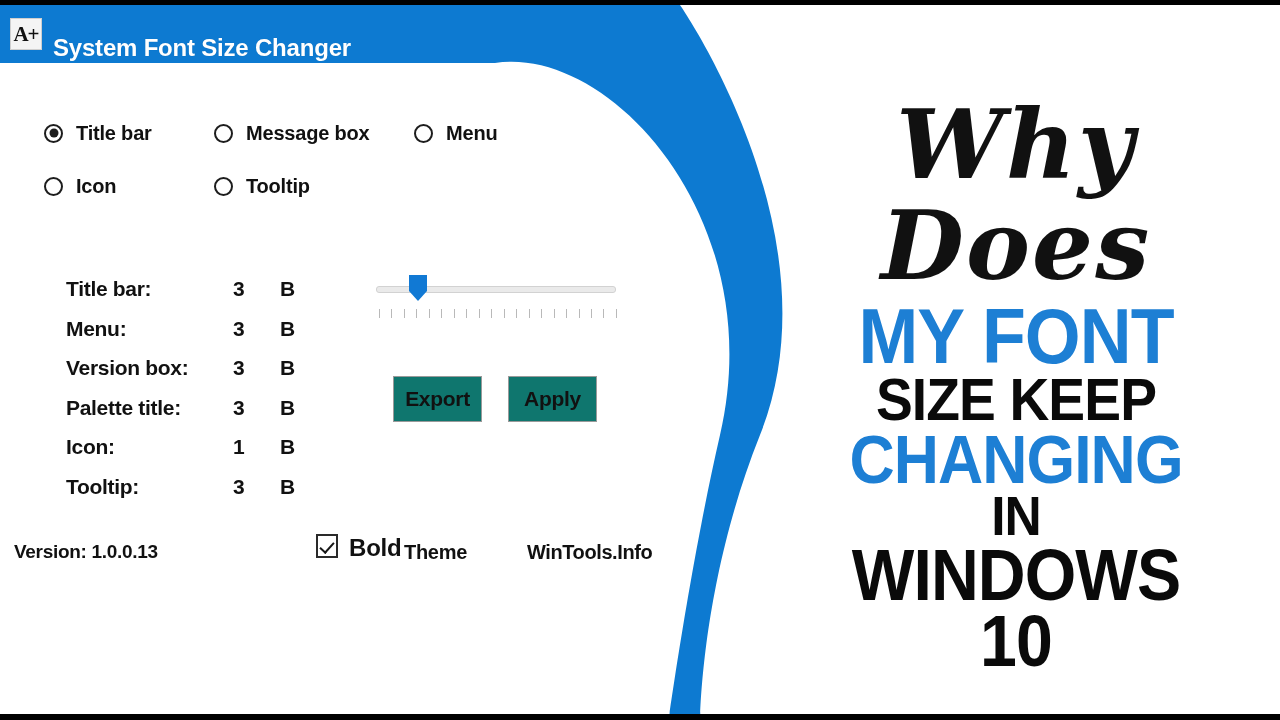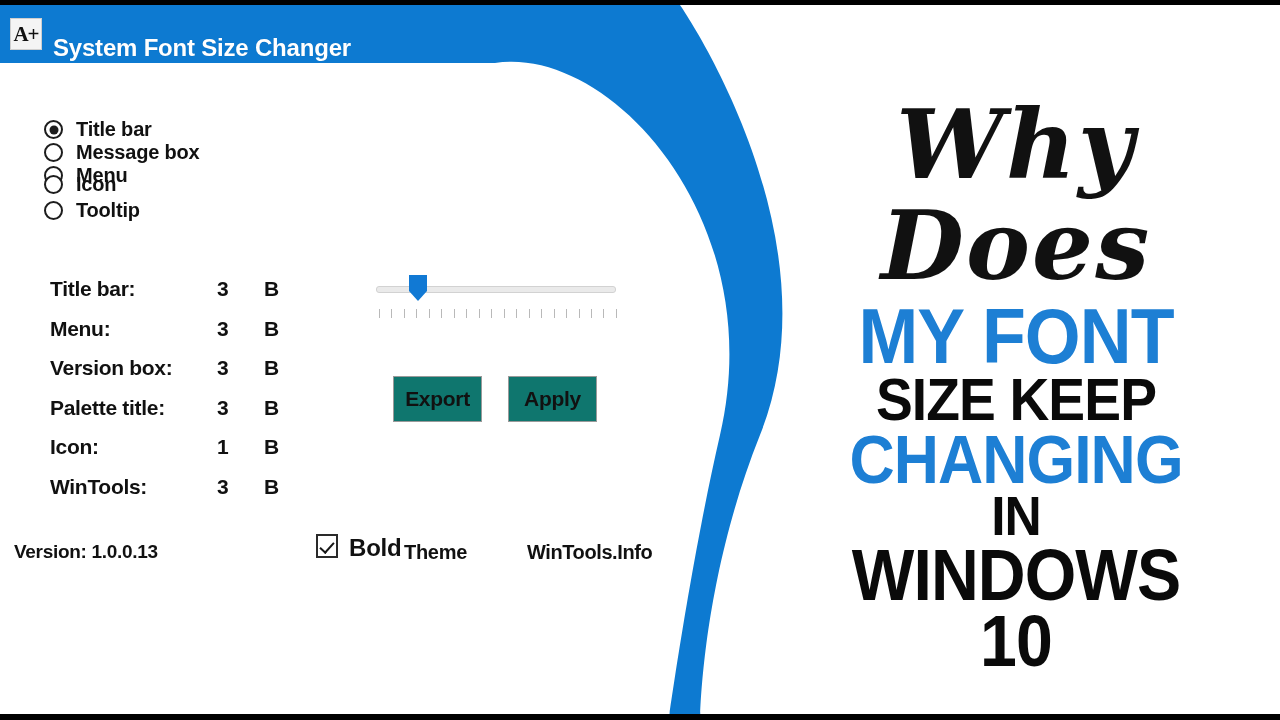--- a/index.html
+++ b/index.html
@@ -79,21 +79,20 @@
   .radio-grid {
     position: absolute;
     left: 44px;
     top: 113px;
     width: 560px;
   }
   .radio-row {
     display: flex;
     height: 53px;
     align-items: flex-start;
-    flex-direction: column;
   }
   .radio-item {
     display: flex;
     align-items: center;
     height: 30px;
   }
   .radio-item.col1 { width: 170px; }
   .radio-item.col2 { width: 170px; }
   .radio-item.col3 { width: 200px; }
 
@@ -123,21 +122,21 @@
     font-size: 20px;
     font-weight: bold;
     color: #111111;
     white-space: nowrap;
     letter-spacing: -0.2px;
   }
 
   
   .values {
     position: absolute;
-    left: 50px;
+    left: 66px;
     top: 272px;
   }
   .value-row {
     display: flex;
     align-items: baseline;
     height: 39.5px;
   }
   .value-name {
     width: 167px;
     font-size: 21px;
@@ -396,21 +395,21 @@
         <span class="value-name">Palette title:</span>
         <span class="value-num">3</span>
         <span class="value-bold-flag">B</span>
       </div>
       <div class="value-row">
         <span class="value-name">Icon:</span>
         <span class="value-num">1</span>
         <span class="value-bold-flag">B</span>
       </div>
       <div class="value-row">
-        <span class="value-name">WinTools:</span>
+        <span class="value-name">Tooltip:</span>
         <span class="value-num">3</span>
         <span class="value-bold-flag">B</span>
       </div>
     </div>
 
     <div class="slider-wrap">
       <div class="slider-track"></div>
       <div class="slider-thumb"></div>
       <div class="slider-ticks">
         <i></i>

